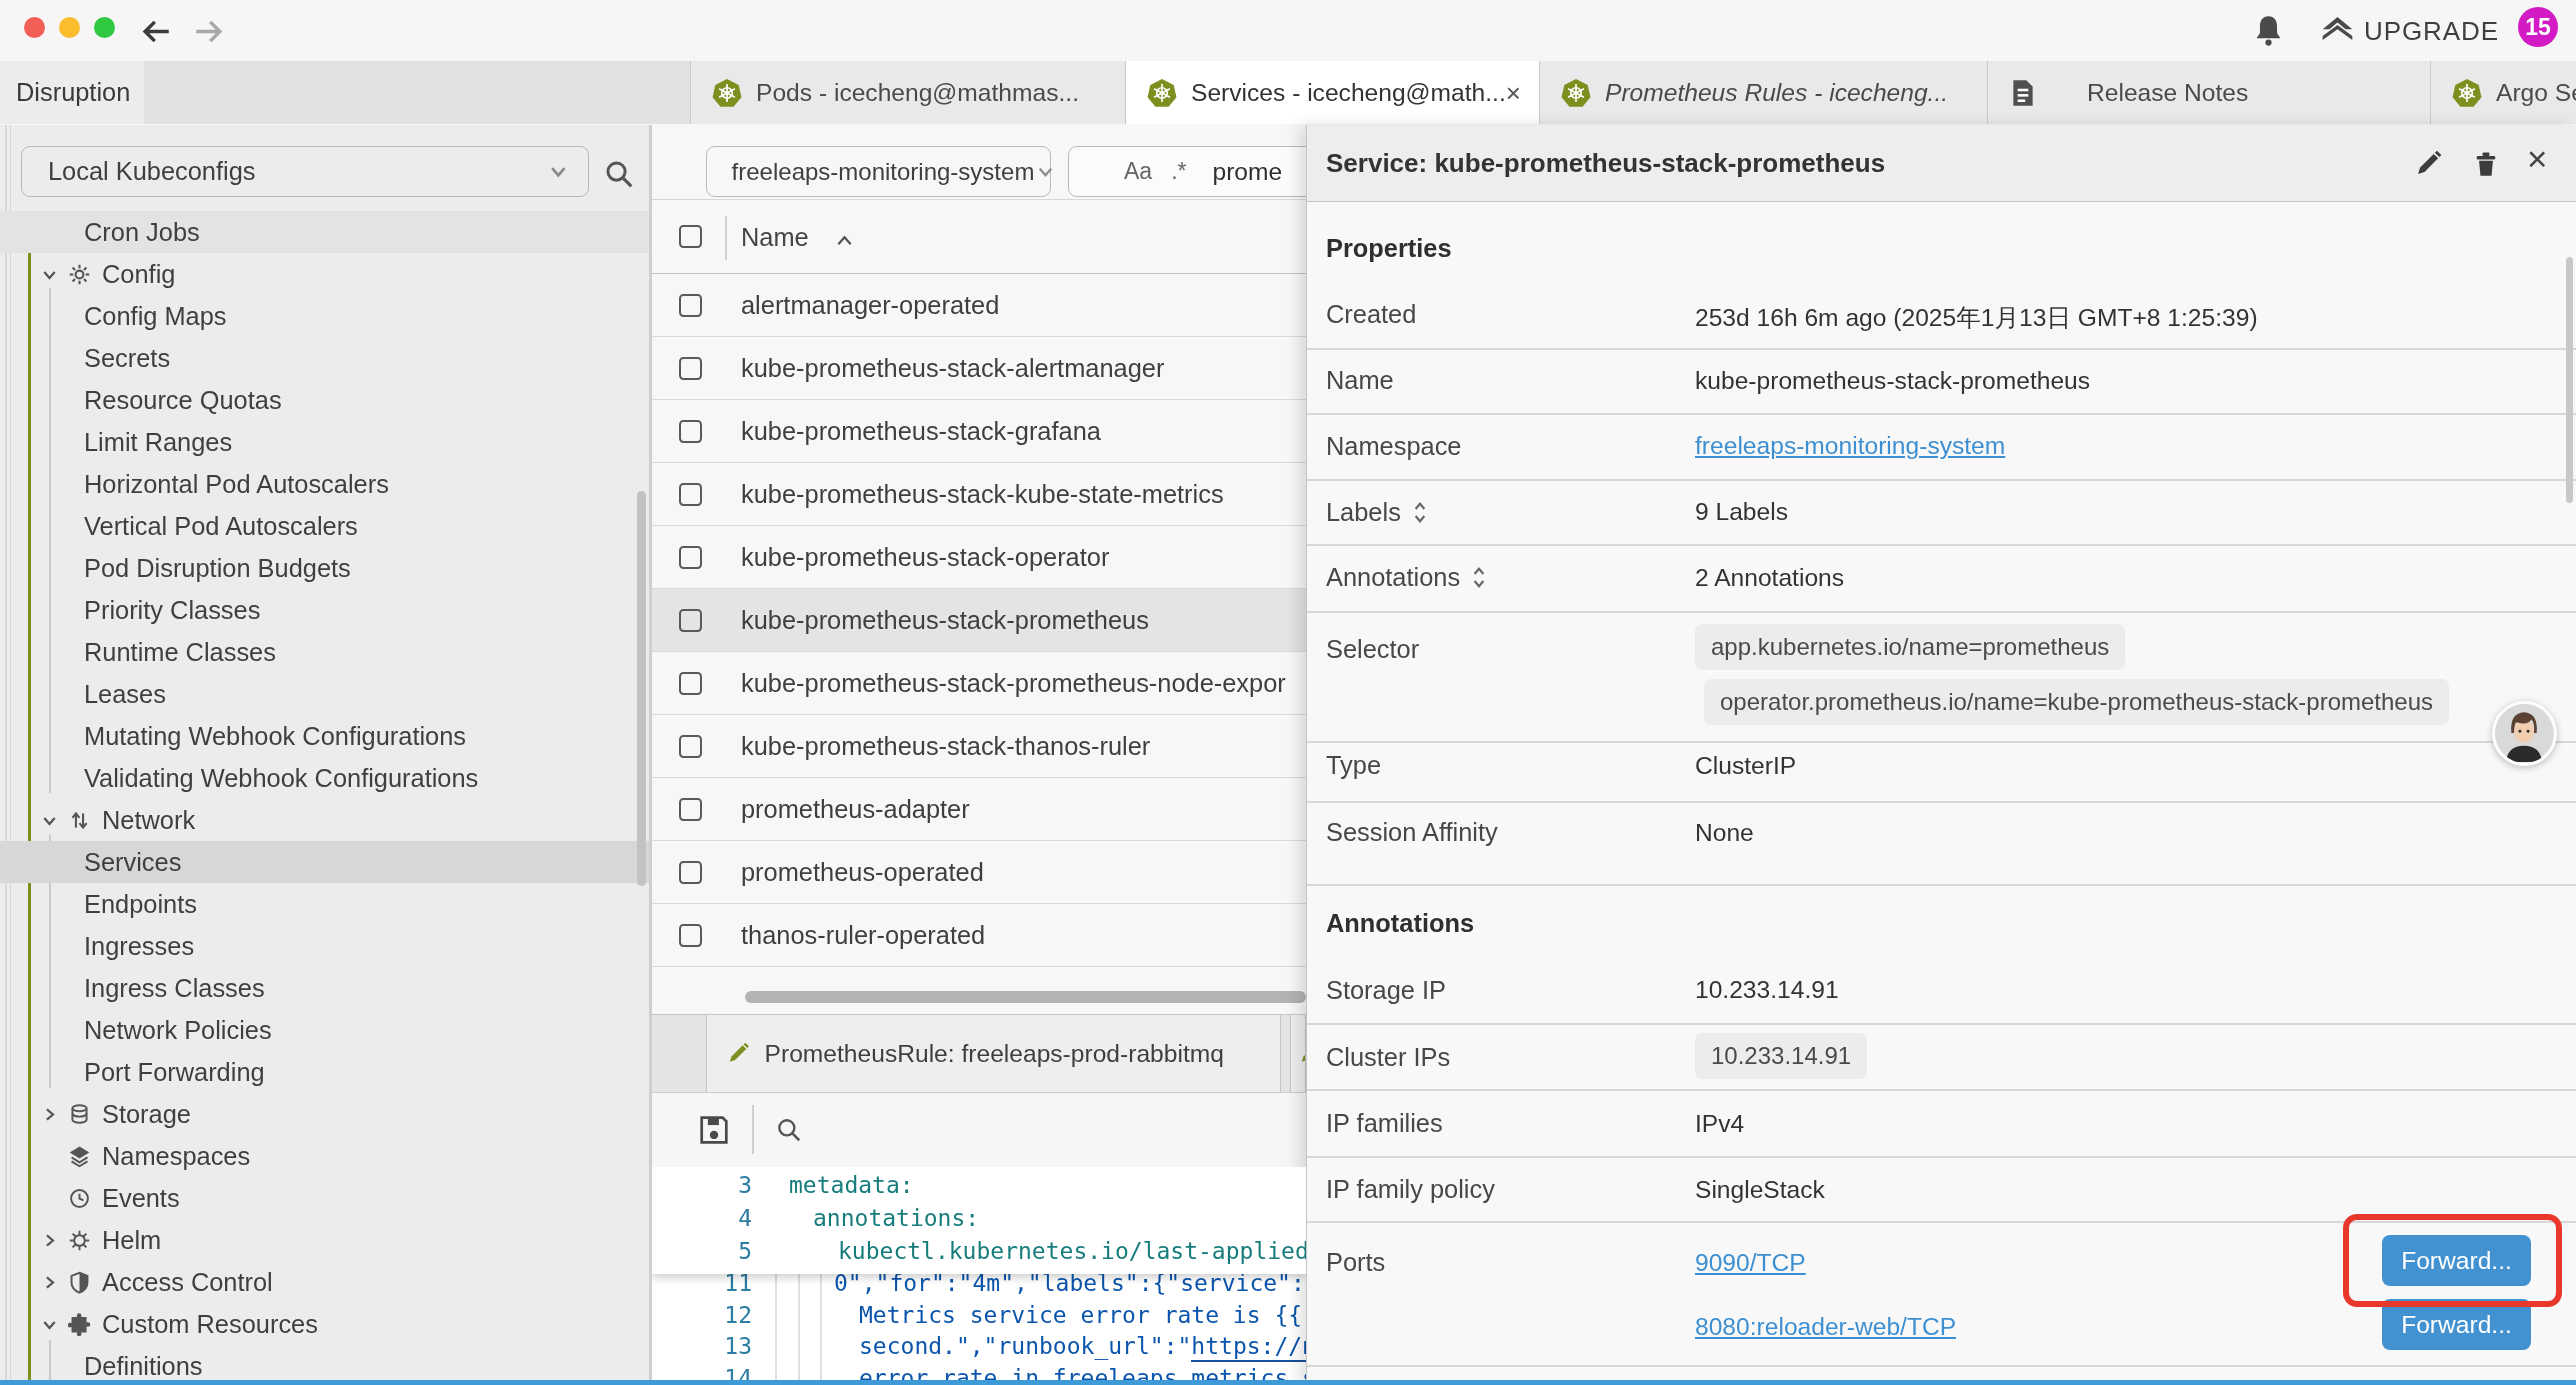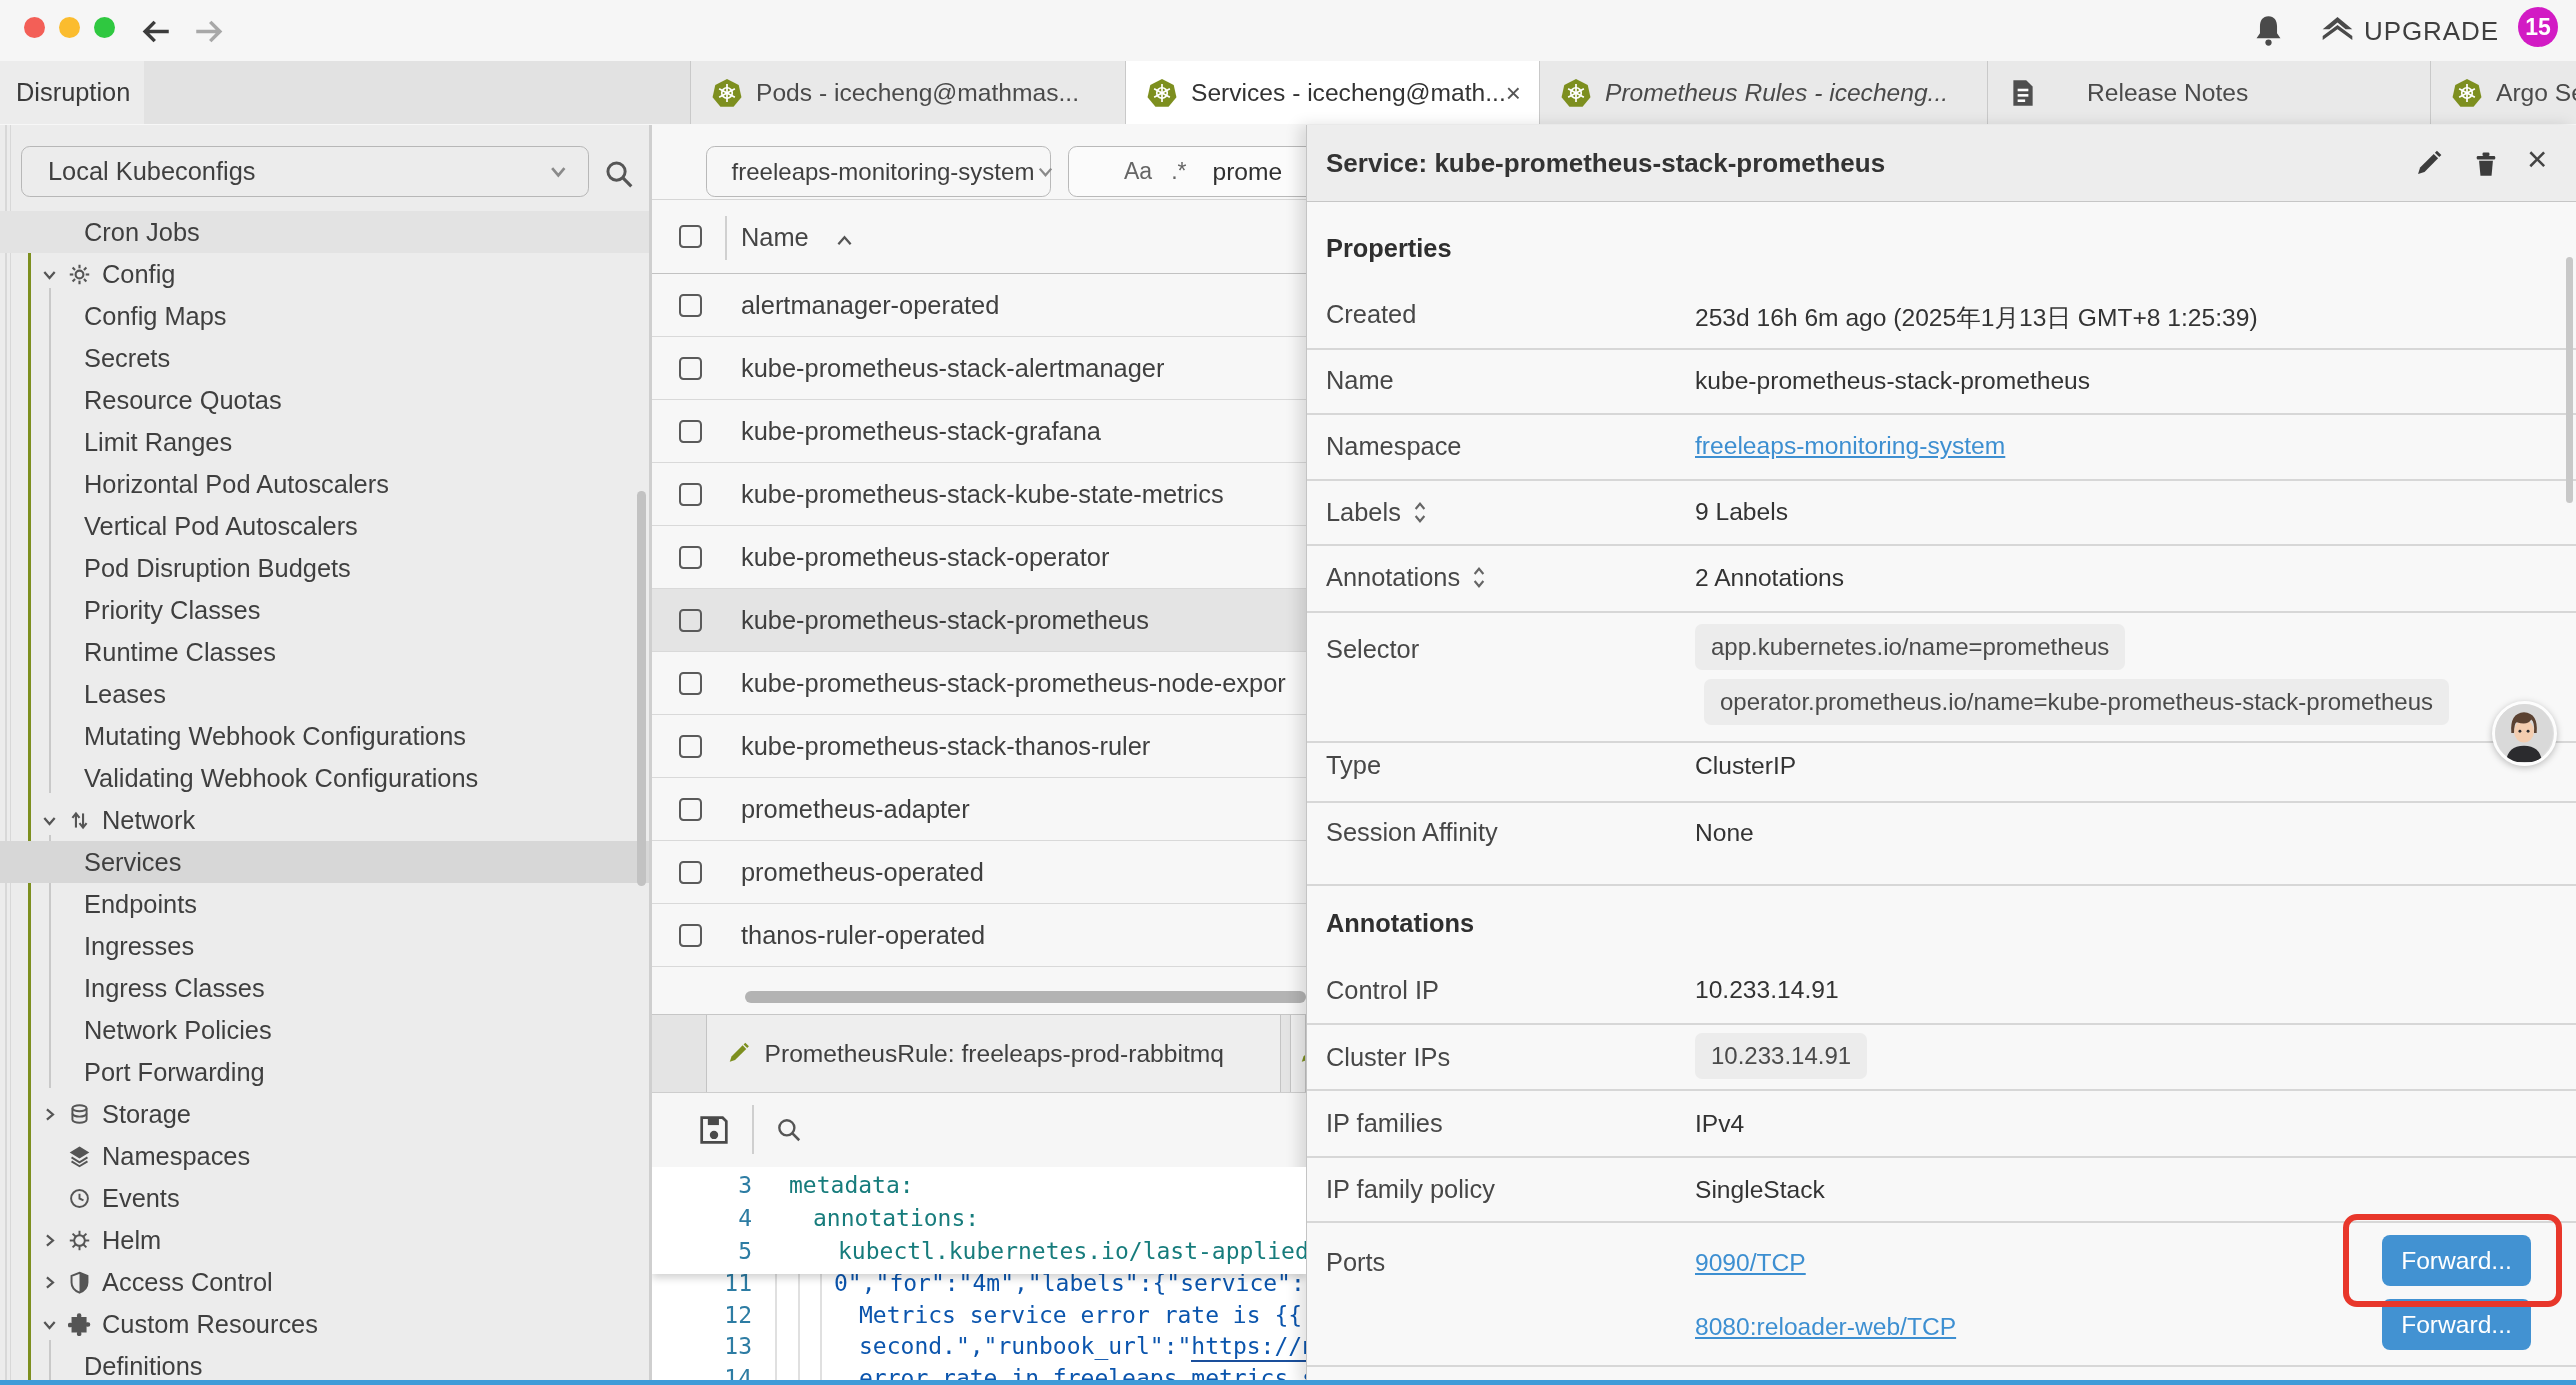--- a/index.html
+++ b/index.html
@@ -714,21 +714,21 @@
 
     <div class="drow" style="top:600px;height:82px;">
       <span class="dlabel" style="top:16px;">Session Affinity</span>
       <span class="dval" style="top:16.7px;">None</span>
     </div>
     <div class="ddiv" style="top:682px;"></div>
 
     <div class="dheading" style="top:707px;">Annotations</div>
 
     <div class="drow" style="top:756px;height:65px;">
-      <span class="dlabel" style="top:17.5px;">Control IP</span>
+      <span class="dlabel" style="top:17.5px;">Storage IP</span>
       <span class="dval" style="top:18.4px;">10.233.14.91</span>
     </div>
     <div class="ddiv" style="top:821px;"></div>
 
     <div class="drow" style="top:822px;height:66px;">
       <span class="dlabel" style="top:19px;">Cluster IPs</span>
       <span class="dval" style="top:8.8px;"><span class="chip">10.233.14.91</span></span>
     </div>
     <div class="ddiv" style="top:887px;"></div>
 

